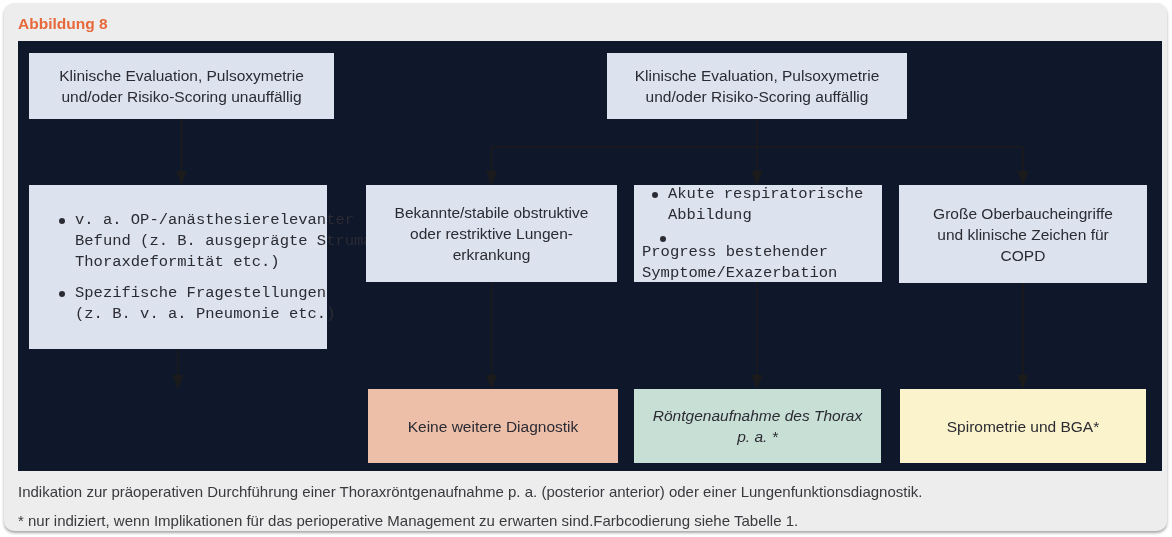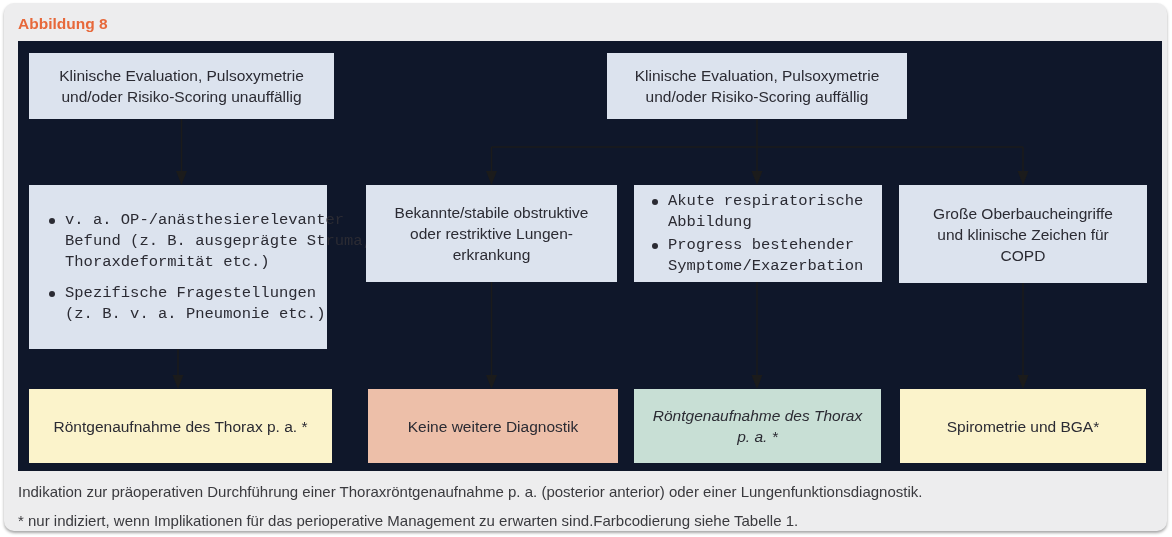--- a/index.html
+++ b/index.html
@@ -25,21 +25,21 @@
     align-items:center;justify-content:center;
     font-size:15.5px;line-height:21px;color:var(--text_dark,#2b2b33);
     text-align:center;
   }
   .node.blue{background:var(--node_blue,#dce3ee);}
   .node.yellow{background:var(--result_yellow,#fbf3cb);}
   .node.salmon{background:var(--result_salmon,#edbfa9);}
   .node.green{background:var(--result_green,#c8dfd5);font-style:italic;}
   .nline{white-space:nowrap;}
   .bullets{align-items:flex-start;justify-content:center;text-align:left;font-family:Liberation Mono, monospace;}
-  .bullet-item{display:flex;flex-direction:row;align-items:flex-start;margin:5px 2px;}
+  .bullet-item{display:flex;flex-direction:row;align-items:flex-start;margin:5px 12px;}
   .dot{
     width:6px;height:6px;border-radius:50%;background:var(--text_dark,#2b2b33);
     margin:8px 10px 0 18px;flex:0 0 auto;
   }
   svg#connectors{position:absolute;left:0;top:0;}
   .caption{
     position:absolute;left:14px;top:474px;width:1144px;
     font-size:15px;line-height:29px;color:#3a3a3e;
   }
 </style>
@@ -118,38 +118,35 @@
       </div>
 
       <div class="node blue bullets" style="left:616px;top:144px;width:248px;height:97px;">
         <div class="bullet-item" style="margin:1px 0;">
           <span class="dot"></span>
           <div class="bullet-text">
             <div class="nline">Akute respiratorische</div>
             <div class="nline">Abbildung</div>
           </div>
         </div>
-        <div class="bullet-item" style="margin:1px 0;">
+        <div class="bullet-item" style="margin:1px 8px;flex-direction:column;">
           <span class="dot"></span>
           <div class="bullet-text">
             <div class="nline">Progress bestehender</div>
             <div class="nline">Symptome/Exazerbation</div>
           </div>
         </div>
       </div>
 
       <div class="node blue" style="left:881px;top:144px;width:248px;height:98px;">
         <div class="nline">Große Oberbaucheingriffe</div>
         <div class="nline">und klinische Zeichen für</div>
         <div class="nline">COPD</div>
       </div>
 
-      <div class="node yellow" style="left:11px;top:348px;width:303px;height:74px;">
-        <div class="nline">Röntgenaufnahme des Thorax p. a. *</div>
-      </div>
 
       <div class="node salmon" style="left:350px;top:348px;width:250px;height:74px;">
         <div class="nline">Keine weitere Diagnostik</div>
       </div>
 
       <div class="node green" style="left:616px;top:348px;width:247px;height:74px;">
         <div class="nline">Röntgenaufnahme des Thorax</div>
         <div class="nline">p. a. *</div>
       </div>
 

